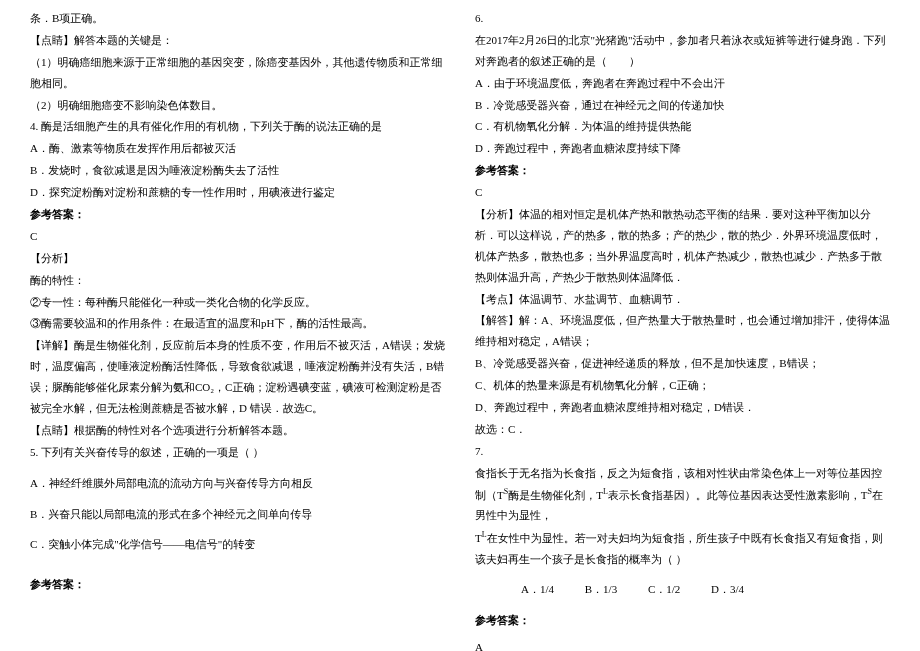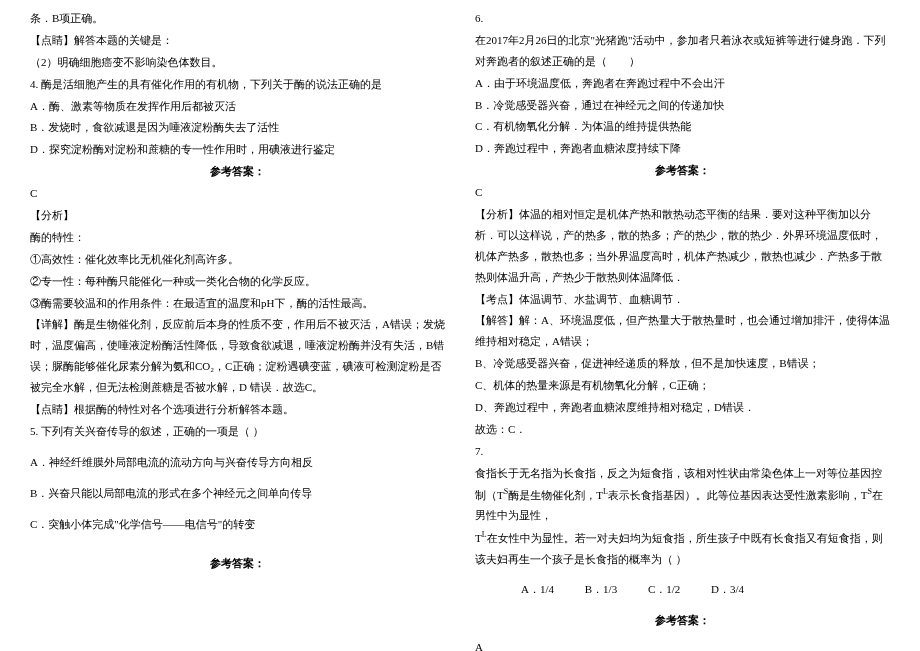--- a/index.html
+++ b/index.html
@@ -23,49 +23,48 @@
     }
     .column {
       width: 50%;
       padding: 0 15px;
     }
     .line {
       margin-bottom: 1px;
     }
     .bold {
       font-weight: bold;
-      text-align: center;
     }
     .indent2 {
       padding-left: 18px;
     }
     .opt-space {
       padding-left: 28px;
     }
     sup {
       font-size: 8px;
     }
   </style>
 </head>
 <body>
 
 <div class="page">
   <div class="column">
     <div class="line">条．B项正确。</div>
     <div class="line">【点睛】解答本题的关键是：</div>
+    <div class="line">（1）明确癌细胞来源于正常细胞的基因突变，除癌变基因外，其他遗传物质和正常细胞相同。</div>
     <div class="line">（2）明确细胞癌变不影响染色体数目。</div>
     <div class="line">4. 酶是活细胞产生的具有催化作用的有机物，下列关于酶的说法正确的是</div>
     <div class="line">A．酶、激素等物质在发挥作用后都被灭活</div>
     <div class="line">B．发烧时，食欲减退是因为唾液淀粉酶失去了活性</div>
     <div class="line">D．探究淀粉酶对淀粉和蔗糖的专一性作用时，用碘液进行鉴定</div>
     <div class="line bold">参考答案：</div>
     <div class="line">C</div>
     <div class="line">【分析】</div>
     <div class="line">酶的特性：</div>
-    <div class="line">①高效性：催化效率比无机催化剂高许多。</div>
     <div class="line">②专一性：每种酶只能催化一种或一类化合物的化学反应。</div>
     <div class="line">③酶需要较温和的作用条件：在最适宜的温度和pH下，酶的活性最高。</div>
     <div class="line">【详解】酶是生物催化剂，反应前后本身的性质不变，作用后不被灭活，A错误；发烧时，温度偏高，使唾液淀粉酶活性降低，导致食欲减退，唾液淀粉酶并没有失活，B错误；脲酶能够催化尿素分解为氨和CO₂，C正确；淀粉遇碘变蓝，碘液可检测淀粉是否被完全水解，但无法检测蔗糖是否被水解，D 错误．故选C。</div>
     <div class="line">【点睛】根据酶的特性对各个选项进行分析解答本题。</div>
     <div class="line">5. 下列有关兴奋传导的叙述，正确的一项是（      ）</div>
     <div style="height:9px"></div>
     <div class="line">A．神经纤维膜外局部电流的流动方向与兴奋传导方向相反</div>
     <div style="height:9px"></div>
     <div class="line">B．兴奋只能以局部电流的形式在多个神经元之间单向传导</div>
     <div style="height:9px"></div>

